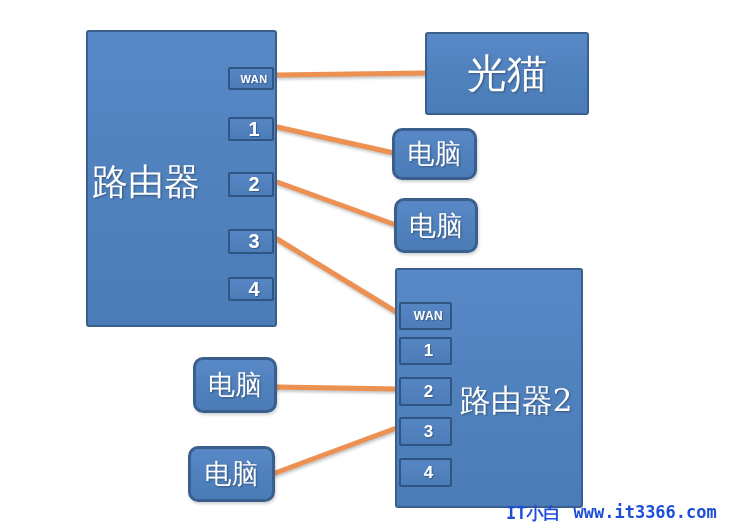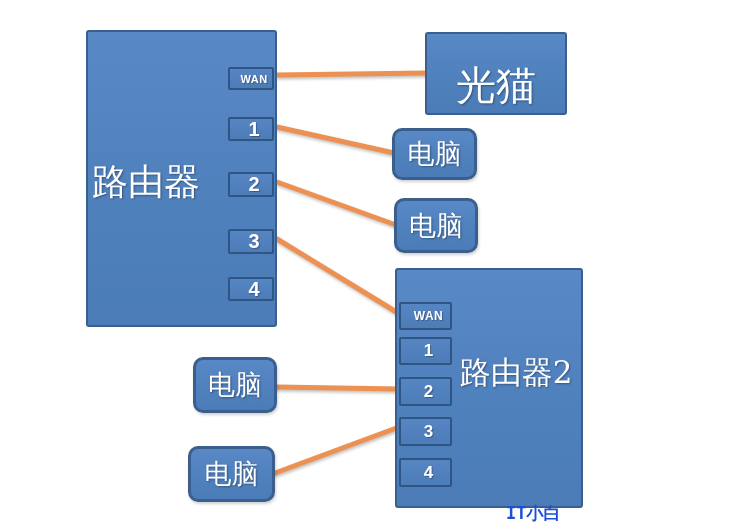--- a/index.html
+++ b/index.html
@@ -52,21 +52,21 @@
     left:506px;top:502px;
     z-index:3;
     display:flex;gap:13px;
     font-family:"DejaVu Sans Mono", monospace;
     font-weight:700;
     font-size:17px;
     color:#1d4ed8;
     white-space:nowrap;
   }
   .r1-label{position:absolute;left:4px;top:128px;width:140px;font-size:36px;line-height:1.2;}
-  .r2-label{position:absolute;left:56px;right:2px;top:84px;text-align:center;font-size:31px;line-height:1.2;}
+  .r2-label{position:absolute;left:56px;right:2px;top:112px;text-align:center;font-size:31px;line-height:1.2;}
   .modem-label{font-size:40px;}
   .pc-label{font-size:27px;}
 </style>
 </head>
 <body>
 
 <div class="canvas">
 
   <svg id="connector-svg" width="735" height="528">
       <line x1="277" y1="75" x2="426" y2="73" stroke="#EC9151" stroke-width="5" stroke-linecap="round" style="filter:drop-shadow(1px 2px 1.5px rgba(120,120,120,0.45))"></line>
@@ -79,21 +79,21 @@
 
   <div class="shape rect" style="left:86px;top:30px;width:191px;height:297px;">
     <div class="cjk r1-label">路由器</div>
     <div class="port r1-port wan-label" style="top:35px;height:23px;">WAN</div>
     <div class="port r1-port" style="top:85px;height:24px;">1</div>
     <div class="port r1-port" style="top:140px;height:25px;">2</div>
     <div class="port r1-port" style="top:197px;height:25px;">3</div>
     <div class="port r1-port" style="top:245px;height:24px;">4</div>
   </div>
 
-  <div class="shape rect" style="left:425px;top:32px;width:142px;height:83px;display:flex;align-items:flex-end;justify-content:center;">
+  <div class="shape rect" style="left:425px;top:32px;width:164px;height:83px;display:flex;align-items:center;justify-content:center;">
     <span class="cjk modem-label">光猫</span>
   </div>
 
   <div class="shape rounded" style="left:392px;top:128px;width:85px;height:52px;">
     <span class="cjk pc-label">电脑</span>
   </div>
   <div class="shape rounded" style="left:394px;top:198px;width:84px;height:55px;">
     <span class="cjk pc-label">电脑</span>
   </div>
 
@@ -108,15 +108,16 @@
     <div class="cjk r2-label">路由器2</div>
     <div class="port r2-port wan-label2" style="top:32px;height:28px;">WAN</div>
     <div class="port r2-port" style="top:67px;height:28px;">1</div>
     <div class="port r2-port" style="top:107px;height:29px;">2</div>
     <div class="port r2-port" style="top:147px;height:29px;">3</div>
     <div class="port r2-port" style="top:188px;height:29px;">4</div>
   </div>
 
   <div class="watermark">
     <span>IT小白</span>
+    <span>www.it3366.com</span>
   </div>
 
 </div>
 
 </body></html>

